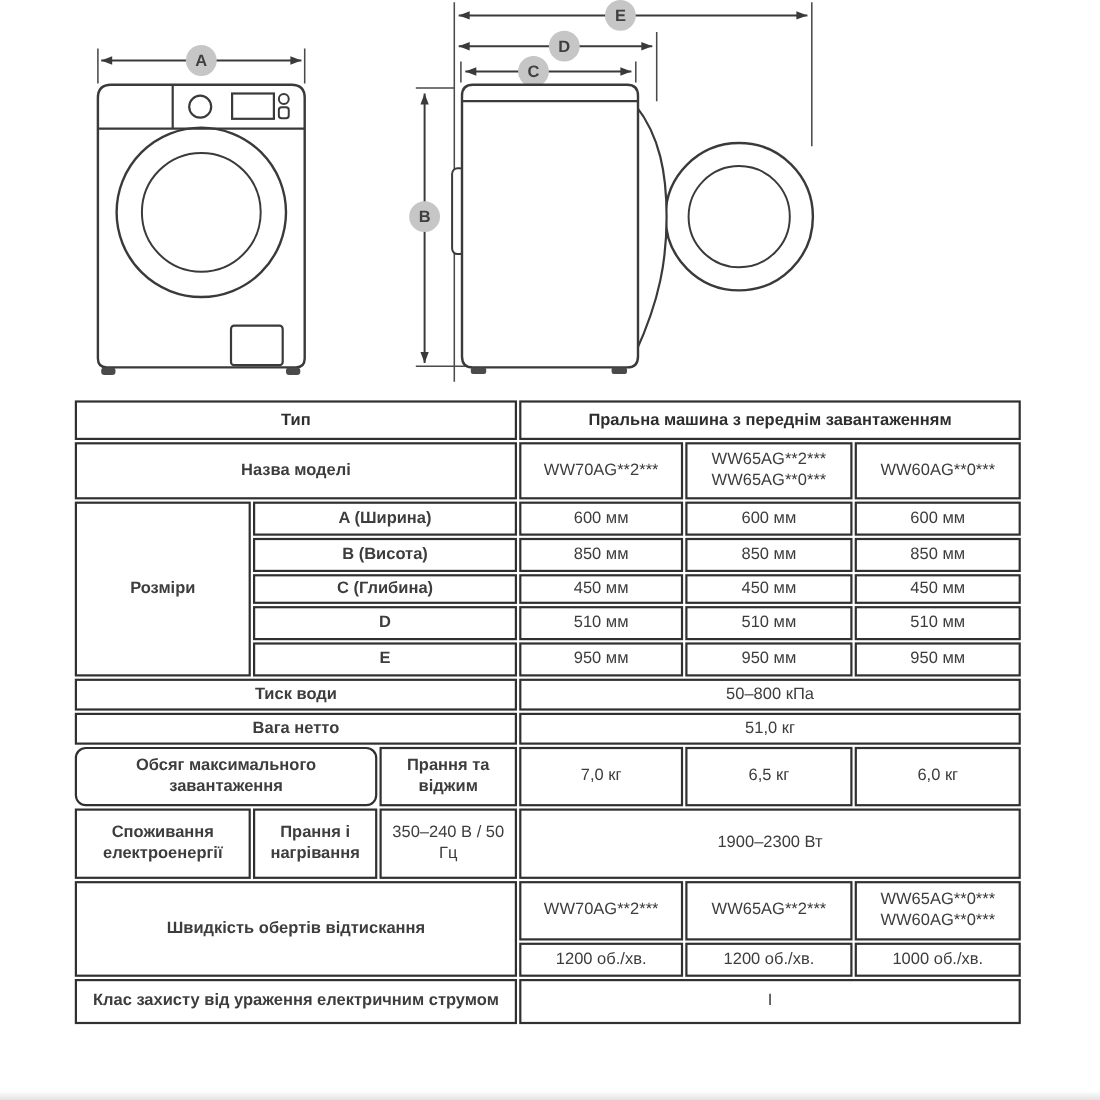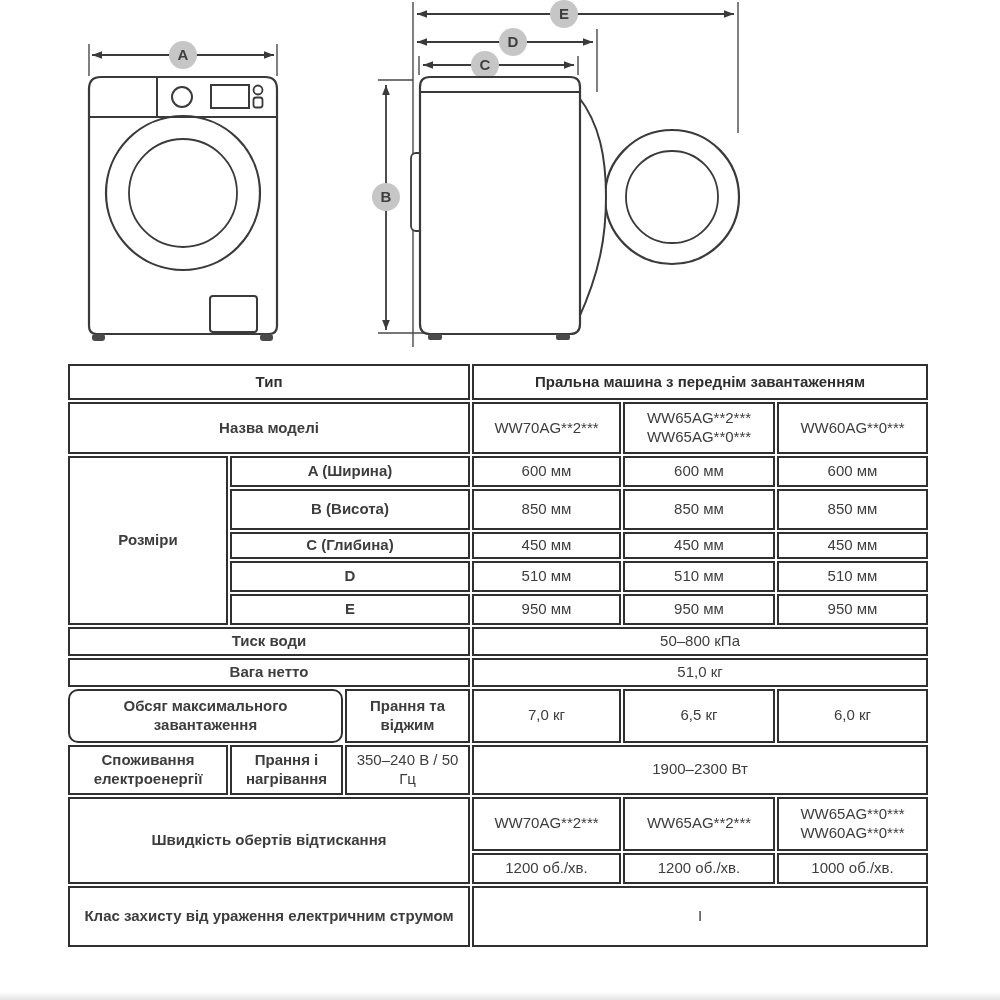--- a/index.html
+++ b/index.html
@@ -125,21 +125,21 @@
     <td>WW60AG**0***</td>
   </tr>
 
   <tr style="height:31px">
     <td class="g" rowspan="5">Розміри</td>
     <td class="g" colspan="2">A (Ширина)</td>
     <td>600 мм</td>
     <td>600 мм</td>
     <td>600 мм</td>
   </tr>
-  <tr style="height:41px">
+  <tr style="height:31px">
     <td class="g" colspan="2">B (Висота)</td>
     <td>850 мм</td>
     <td>850 мм</td>
     <td>850 мм</td>
   </tr>
   <tr style="height:21px">
     <td class="g" colspan="2">C (Глибина)</td>
     <td>450 мм</td>
     <td>450 мм</td>
     <td>450 мм</td>
@@ -168,40 +168,40 @@
   </tr>
 
   <tr style="height:54px">
     <td class="g pad" colspan="2">Обсяг максимального завантаження</td>
     <td class="g">Прання та віджим</td>
     <td>7,0 кг</td>
     <td>6,5 кг</td>
     <td>6,0 кг</td>
   </tr>
 
-  <tr style="height:50px">
+  <tr style="height:64px">
     <td class="g">Споживання електроенергії</td>
     <td class="g">Прання і нагрівання</td>
     <td>350–240 В / 50 Гц</td>
     <td colspan="3">1900–2300 Вт</td>
   </tr>
 
   <tr style="height:54px">
     <td class="g" colspan="3" rowspan="2">Швидкість обертів відтискання</td>
     <td>WW70AG**2***</td>
     <td>WW65AG**2***</td>
     <td class="pre">WW65AG**0***
 WW60AG**0***</td>
   </tr>
   <tr style="height:31px">
     <td>1200 об./хв.</td>
     <td>1200 об./хв.</td>
     <td>1000 об./хв.</td>
   </tr>
 
-  <tr style="height:61px">
+  <tr style="height:41px">
     <td class="g pad-wide" colspan="3">Клас захисту від ураження електричним струмом</td>
     <td colspan="3">I</td>
   </tr>
 </tbody>
   </table>
 
 <div class="strip"></div>
 
 </body></html>

